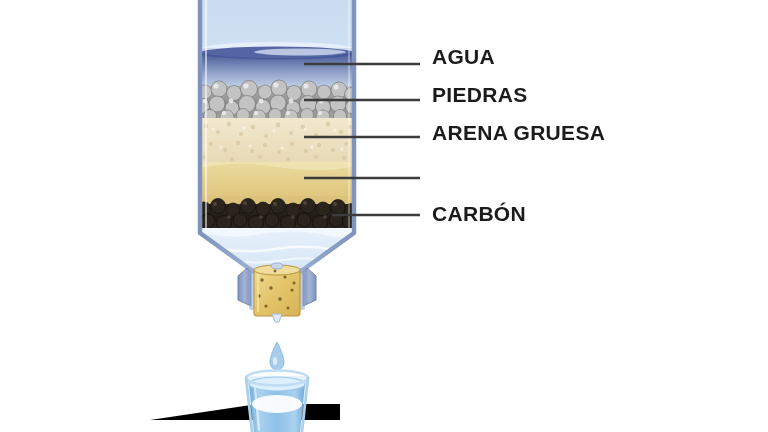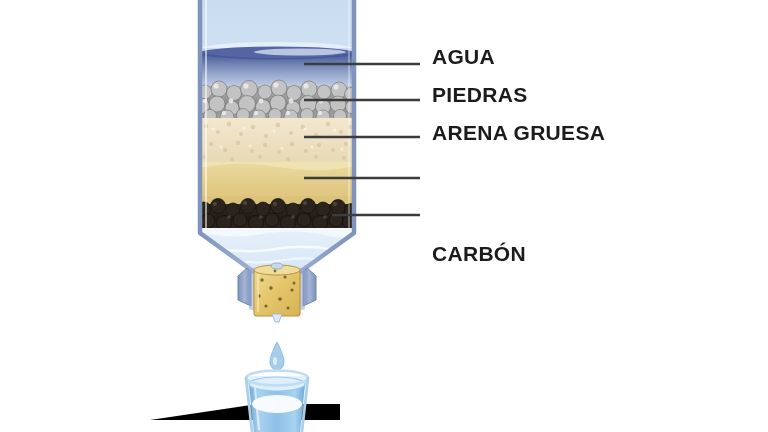--- a/index.html
+++ b/index.html
@@ -19,21 +19,21 @@
     font-size:21px;
     letter-spacing:.3px;
     color:#1b1b1b;
     white-space:nowrap;
     line-height:1;
   }
   .label-agua{left:432px;top:46px;}
   .label-piedras{left:432px;top:84px;}
   .label-gruesa{left:432px;top:122px;}
   .label-fina{left:432px;top:165px;}
-  .label-carbon{left:432px;top:203px;margin-top:40px;}
+  .label-carbon{left:432px;top:203px;}
 </style>
 </head>
 <body>
 
 <div id="stage">
 
   <svg class="diagram-svg" viewBox="0 0 768 432">
     <defs>
 
       <clipPath id="bottleClip">

